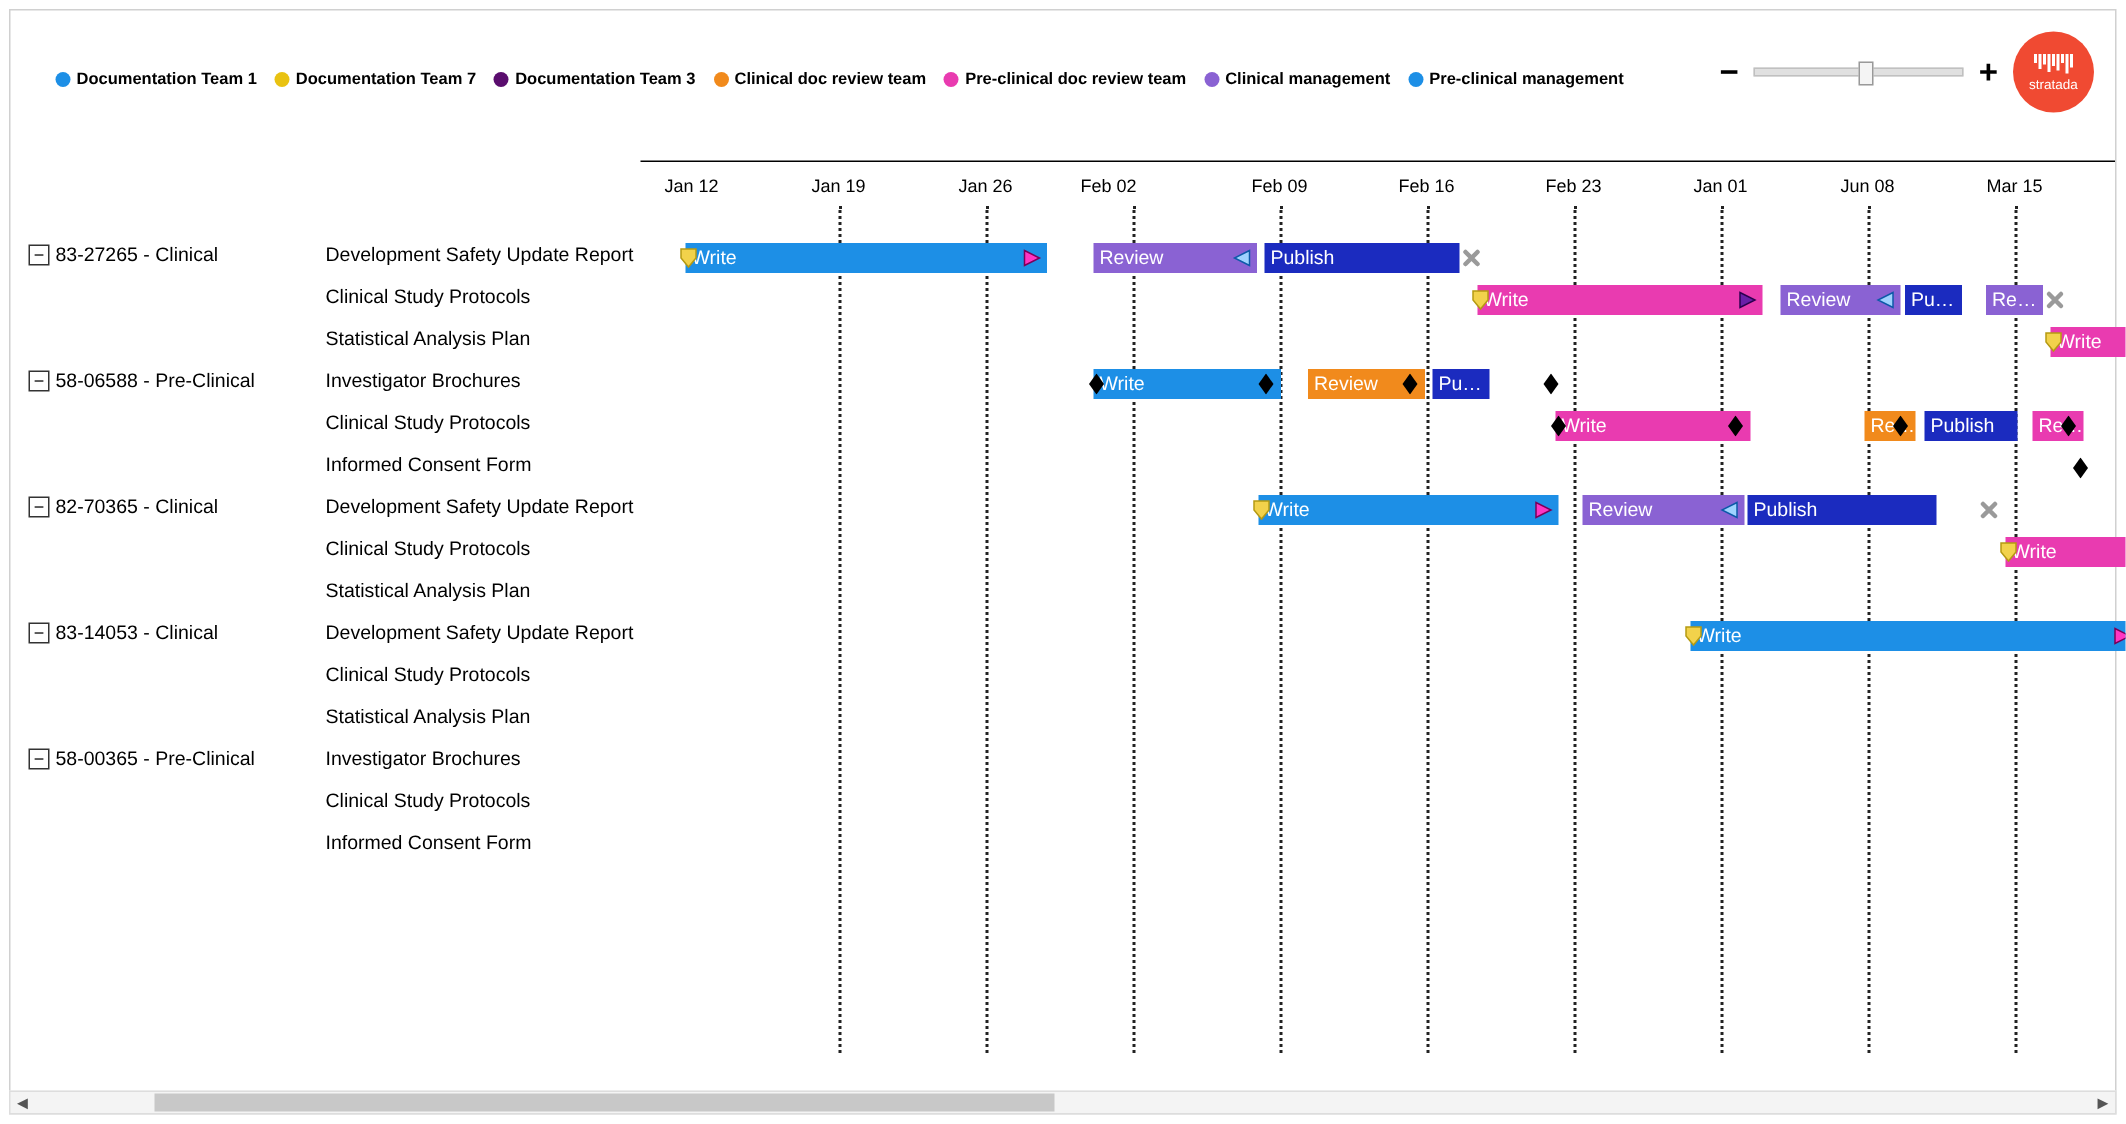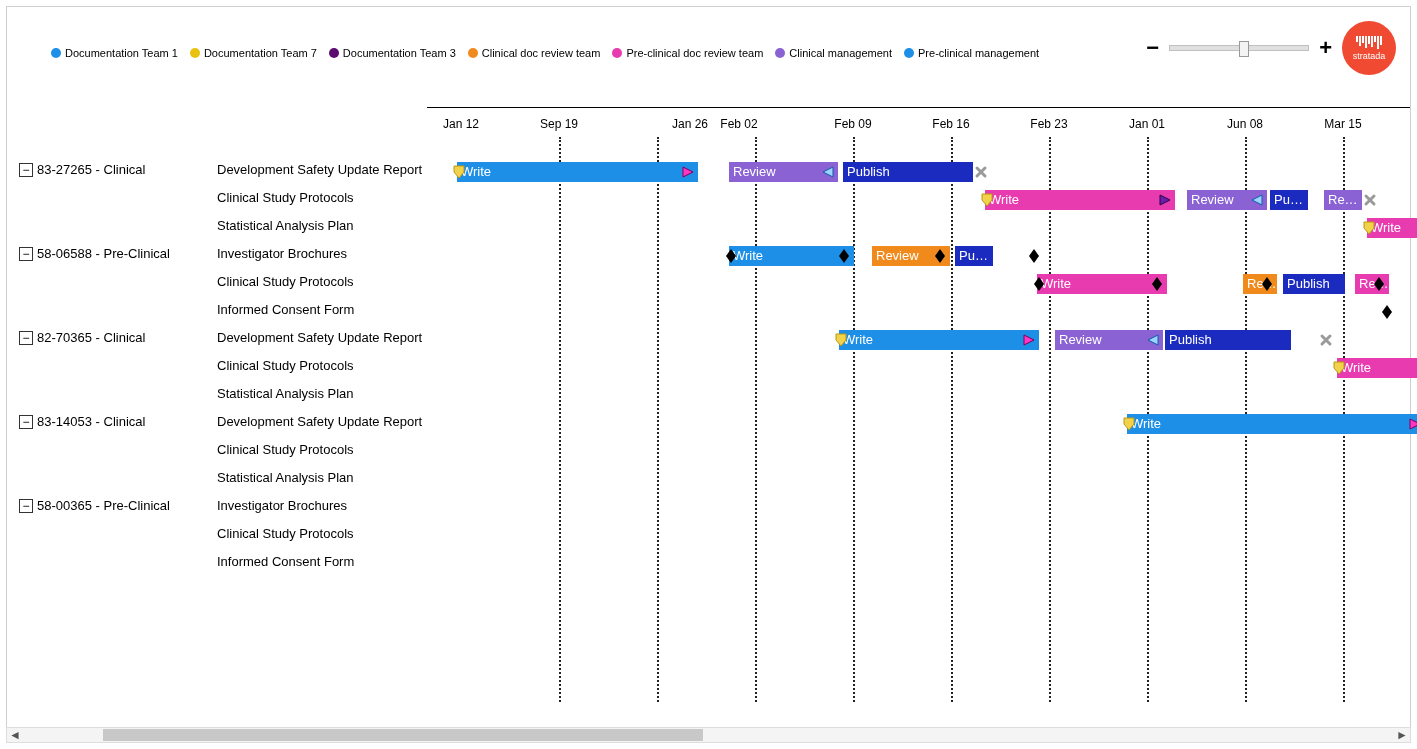--- a/index.html
+++ b/index.html
@@ -16,25 +16,26 @@
   }
   .frame {
     position: absolute;
     left: 6px; top: 6px; right: 6px; bottom: 6px;
     border: 1px solid #d0d0d0;
     background: #fff;
   }
   
   .topbar {
     position: absolute;
-    left: 44px; top: 40px; right: 30px;
+    left: 30px; top: 40px; right: 30px;
     display: flex;
     align-items: flex-start;
     gap: 12px;
     font-size: 11px;
+    font-weight: bold;
   }
   .legend { display:flex; gap:12px; flex-wrap:wrap; }
   .legend-item { display:flex; align-items:center; gap:4px; }
   .swatch { width:10px; height:10px; border-radius:50%; display:inline-block; }
   
   .zoom {
     position:absolute; right: 78px; top: 28px;
     display:flex; align-items:center; gap:10px;
   }
   .zoom .minus, .zoom .plus { font-size:22px; font-weight:bold; cursor:pointer; }
@@ -165,23 +166,23 @@
         <span style="height:13px"></span>
         <span style="height:9px"></span>
     </div>
     <span>stratada</span>
   </div>
 
   <div class="timeline-area" id="timeline">
     <div class="axis-line"></div>
 
   <div class="tick-label" style="left: 34px;">Jan 12</div>
-      <div class="tick-label" style="left: 132px;">Sep 19</div>
+      <div class="tick-label" style="left: 132px;">Jan 19</div>
       <div class="vline" style="left: 132px; top: 30px;"></div>
-      <div class="tick-label" style="left: 230px; margin-left: 33px;">Jan 26</div>
+      <div class="tick-label" style="left: 230px;">Jan 26</div>
       <div class="vline" style="left: 230px; top: 30px;"></div>
       <div class="tick-label" style="left: 312px;">Feb 02</div>
       <div class="vline" style="left: 328px; top: 30px;"></div>
       <div class="tick-label" style="left: 426px;">Feb 09</div>
       <div class="vline" style="left: 426px; top: 30px;"></div>
       <div class="tick-label" style="left: 524px;">Feb 16</div>
       <div class="vline" style="left: 524px; top: 30px;"></div>
       <div class="tick-label" style="left: 622px;">Feb 23</div>
       <div class="vline" style="left: 622px; top: 30px;"></div>
       <div class="tick-label" style="left: 720px;">Jan 01</div>

